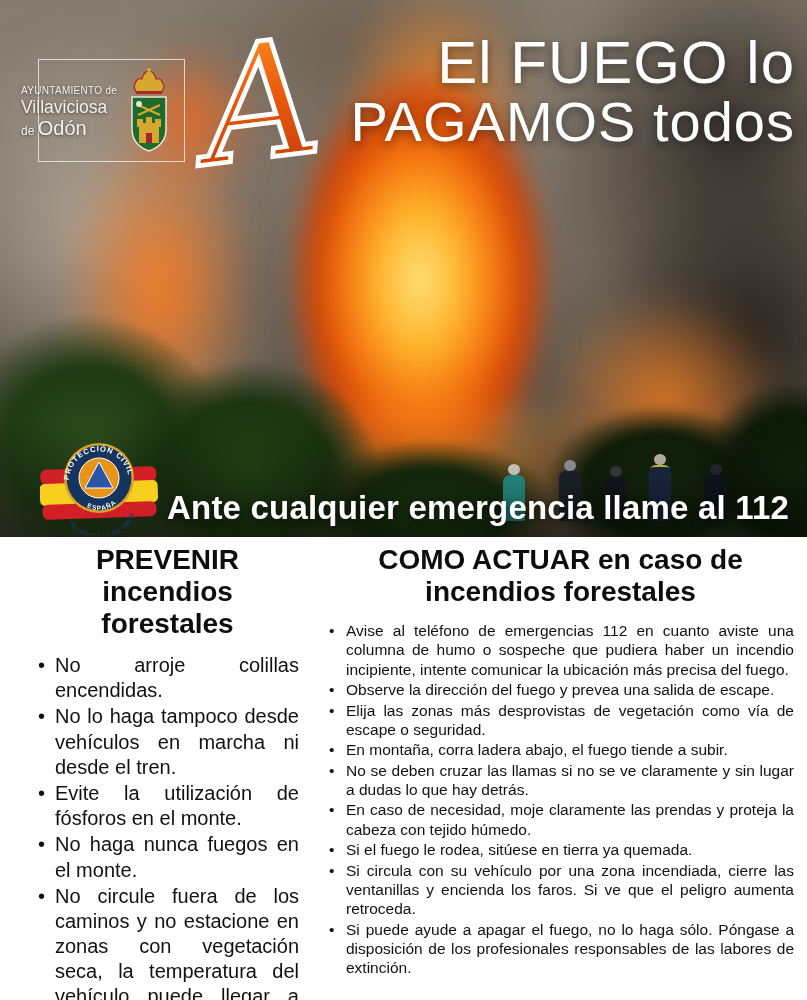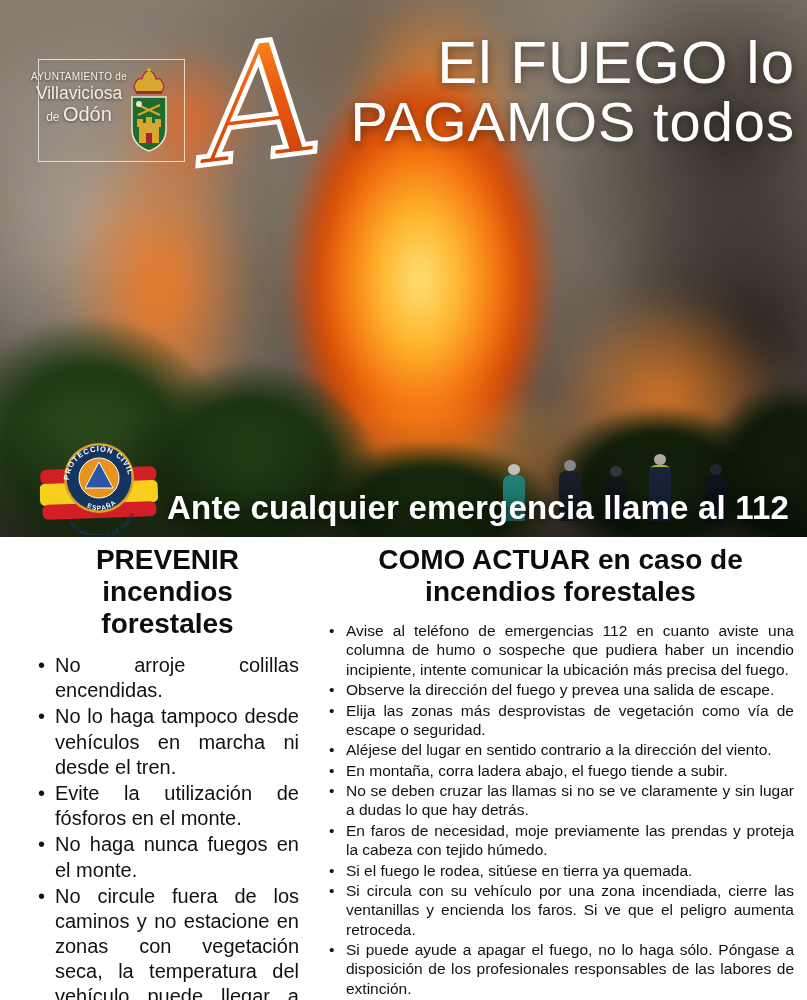--- a/index.html
+++ b/index.html
@@ -45,21 +45,21 @@
   .p4 { left:152px; height:70px; } .p4 .head { background:#c9c2b4; } .p4 .body { height:56px; background:#1c2b45;
         box-shadow:inset 0 14px 0 -12px #d8d43a; }
   .p5 { left:208px; height:60px; } .p5 .head { background:#262b33; } .p5 .body { height:46px; background:#101720; }
 
   .photo-vignette { position:absolute; inset:0;
     background:linear-gradient(180deg, rgba(0,0,0,.08) 0%, rgba(0,0,0,0) 18%, rgba(0,0,0,0) 78%, rgba(0,0,0,.38) 100%); }
 
   
   .muni-logo { position:absolute; left:38px; top:59px; width:145px; height:101px;
                border:1px solid rgba(255,255,255,.7); }
-  .muni-text { position:absolute; left:-18px; top:11px; width:116px; text-align:center;
+  .muni-text { position:absolute; left:-18px; top:25px; width:116px; text-align:left;
                color:#f3efe9; text-shadow:0 1px 3px rgba(0,0,0,.5); line-height:1.15; }
   .muni-l1 { font-size:10px; letter-spacing:.3px; }
   .muni-l2 { font-size:17.5px; }
   .muni-l3 { font-size:12px; }
   .muni-l3 .big { font-size:20px; }
   .coat { position:absolute; right:10px; top:5px; width:50px; height:92px; }
 
   
   .big-a { position:absolute; left:183px; top:22px; width:150px; height:170px; transform:rotate(-7deg); }
   .title { position:absolute; top:32px; right:12px; text-align:right; color:#fff; font-weight:normal;
@@ -216,24 +216,23 @@
           <li>No haga nunca fuegos en el monte.</li>
           <li>No circule fuera de los caminos y no estacione en zonas con vegetación seca, la temperatura del vehículo puede llegar a causar un incendio.</li>
         </ul>
     </section>
     <section class="col col-right">
       <h2>COMO ACTUAR en caso de incendios forestales</h2>
       <ul>
           <li>Avise al teléfono de emergencias 112 en cuanto aviste una columna de humo o sospeche que pudiera haber un incendio incipiente, intente comunicar la ubicación más precisa del fuego.</li>
           <li>Observe la dirección del fuego y prevea una salida de escape.</li>
           <li>Elija las zonas más desprovistas de vegetación como vía de escape o seguridad.</li>
-          <li>Aléjese del lugar en sentido contrario a la dirección del viento.</li>
           <li>En montaña, corra ladera abajo, el fuego tiende a subir.</li>
           <li>No se deben cruzar las llamas si no se ve claramente y sin lugar a dudas lo que hay detrás.</li>
-          <li>En faros de necesidad, moje previamente las prendas y proteja la cabeza con tejido húmedo.</li>
+          <li>En caso de necesidad, moje claramente las prendas y proteja la cabeza con tejido húmedo.</li>
           <li>Si el fuego le rodea, sitúese en tierra ya quemada.</li>
           <li>Si circula con su vehículo por una zona incendiada, cierre las ventanillas y encienda los faros. Si ve que el peligro aumenta retroceda.</li>
           <li>Si puede ayude a apagar el fuego, no lo haga sólo. Póngase a disposición de los profesionales responsables de las labores de extinción.</li>
         </ul>
     </section>
   </div>
 
 </div>
 
 </body></html>

